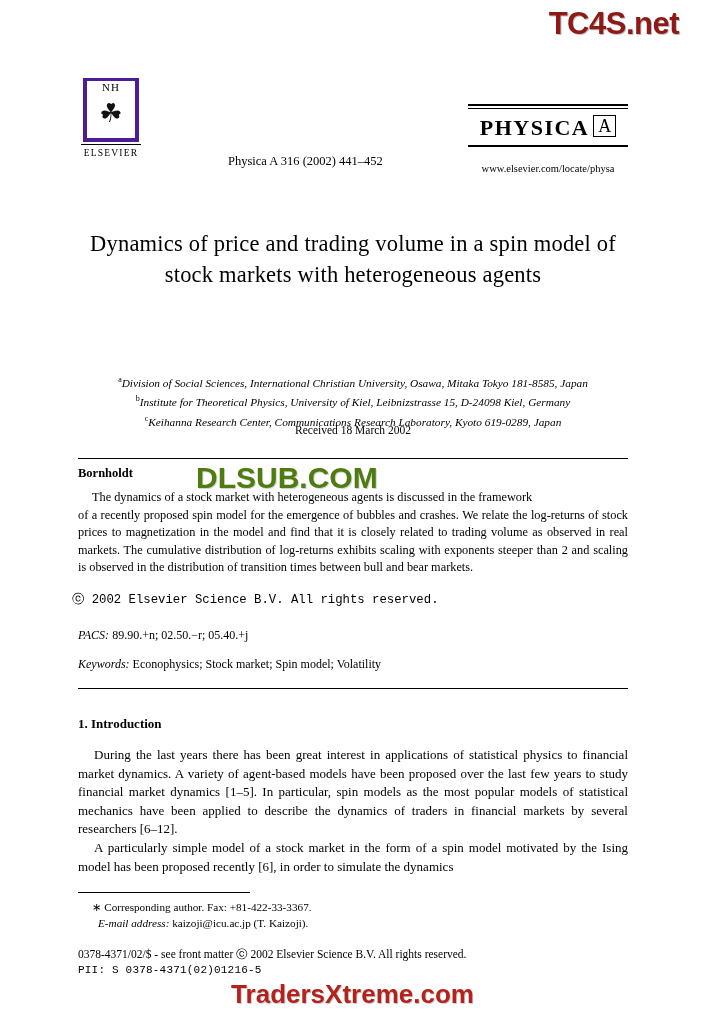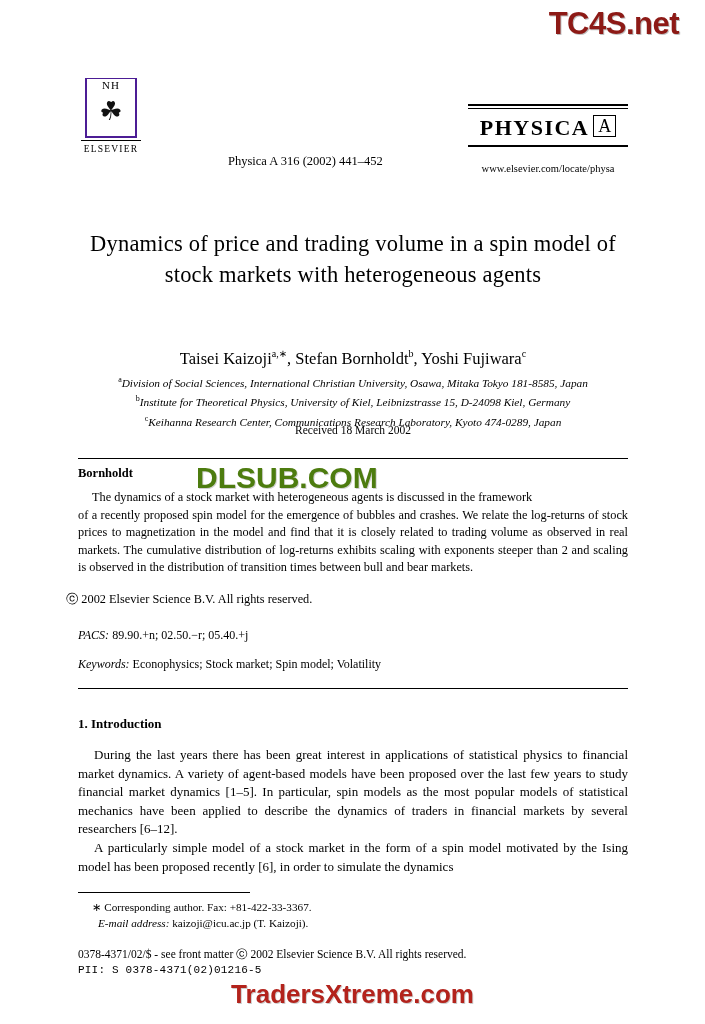--- a/index.html
+++ b/index.html
@@ -70,21 +70,21 @@
     height: 120px;
   }
   .elsevier {
     position: absolute;
     left: 0;
     top: 0;
     width: 66px;
     text-align: center;
   }
   .nh-box {
-    border: 2px solid #4c1d95;
+    border: 4px solid #4c1d95;
     width: 48px;
     height: 56px;
     margin: 0 auto;
     position: relative;
     background: #fff;
   }
   .nh-text {
     font-family: "Liberation Serif", serif;
     font-size: 11px;
     letter-spacing: 1px;
@@ -236,24 +236,25 @@
     top: 489px;
     width: 550px;
     font-size: 12.3px;
     line-height: 17.6px;
     text-align: justify;
   }
   .abstract p { margin: 0; }
   .abstract .indent { text-indent: 14px; }
   .copyright {
     position: absolute;
-    left: 66px;
+    left: 72px;
     top: 591px;
     width: 550px;
     font-size: 12.3px;
+    font-family: Liberation Mono, monospace;
   }
   .pacs {
     position: absolute;
     left: 78px;
     top: 628px;
     font-size: 12px;
   }
   .pacs i { font-style: italic; }
   .keywords {
     position: absolute;
@@ -342,28 +343,25 @@
       <div>
         <span class="physica-word">PHYSICA</span><span class="physica-a">A</span>
       </div>
       <div class="physica-rule-bot"></div>
       <div class="physica-url">www.elsevier.com/locate/physa</div>
     </div>
   </div>
 
   <div class="title">Dynamics of price and trading volume in a spin model of stock markets with heterogeneous agents</div>
 
-  <div class="authors">
-    <span>Taisei Kaizoji</span><sup>a,∗</sup><span>, Stefan Bornholdt</span><sup>b</sup><span>, Yoshi Fujiwara</span><sup>c</sup>
-  </div>
 
   <div class="affil">
     <div><sup>a</sup><span>Division of Social Sciences, International Christian University, Osawa, Mitaka Tokyo 181-8585, Japan</span></div>
     <div><sup>b</sup><span>Institute for Theoretical Physics, University of Kiel, Leibnizstrasse 15, D-24098 Kiel, Germany</span></div>
-    <div><sup>c</sup><span>Keihanna Research Center, Communications Research Laboratory, Kyoto 474-0289, Japan</span></div>
+    <div><sup>c</sup><span>Keihanna Research Center, Communications Research Laboratory, Kyoto 619-0289, Japan</span></div>
   </div>
 
   <div class="received">Received 18 March 2002</div>
 
   <div class="rule-abs-top"></div>
   <div class="abs-head">Bornholdt</div>
   <div class="abstract">
     <p class="indent">The dynamics of a stock market with heterogeneous agents is discussed in the framework</p>
     <p>of a recently proposed spin model for the emergence of bubbles and crashes. We relate the log-returns of stock prices to magnetization in the model and find that it is closely related to trading volume as observed in real markets. The cumulative distribution of log-returns exhibits scaling with exponents steeper than 2 and scaling is observed in the distribution of transition times between bull and bear markets.</p>
   </div>

